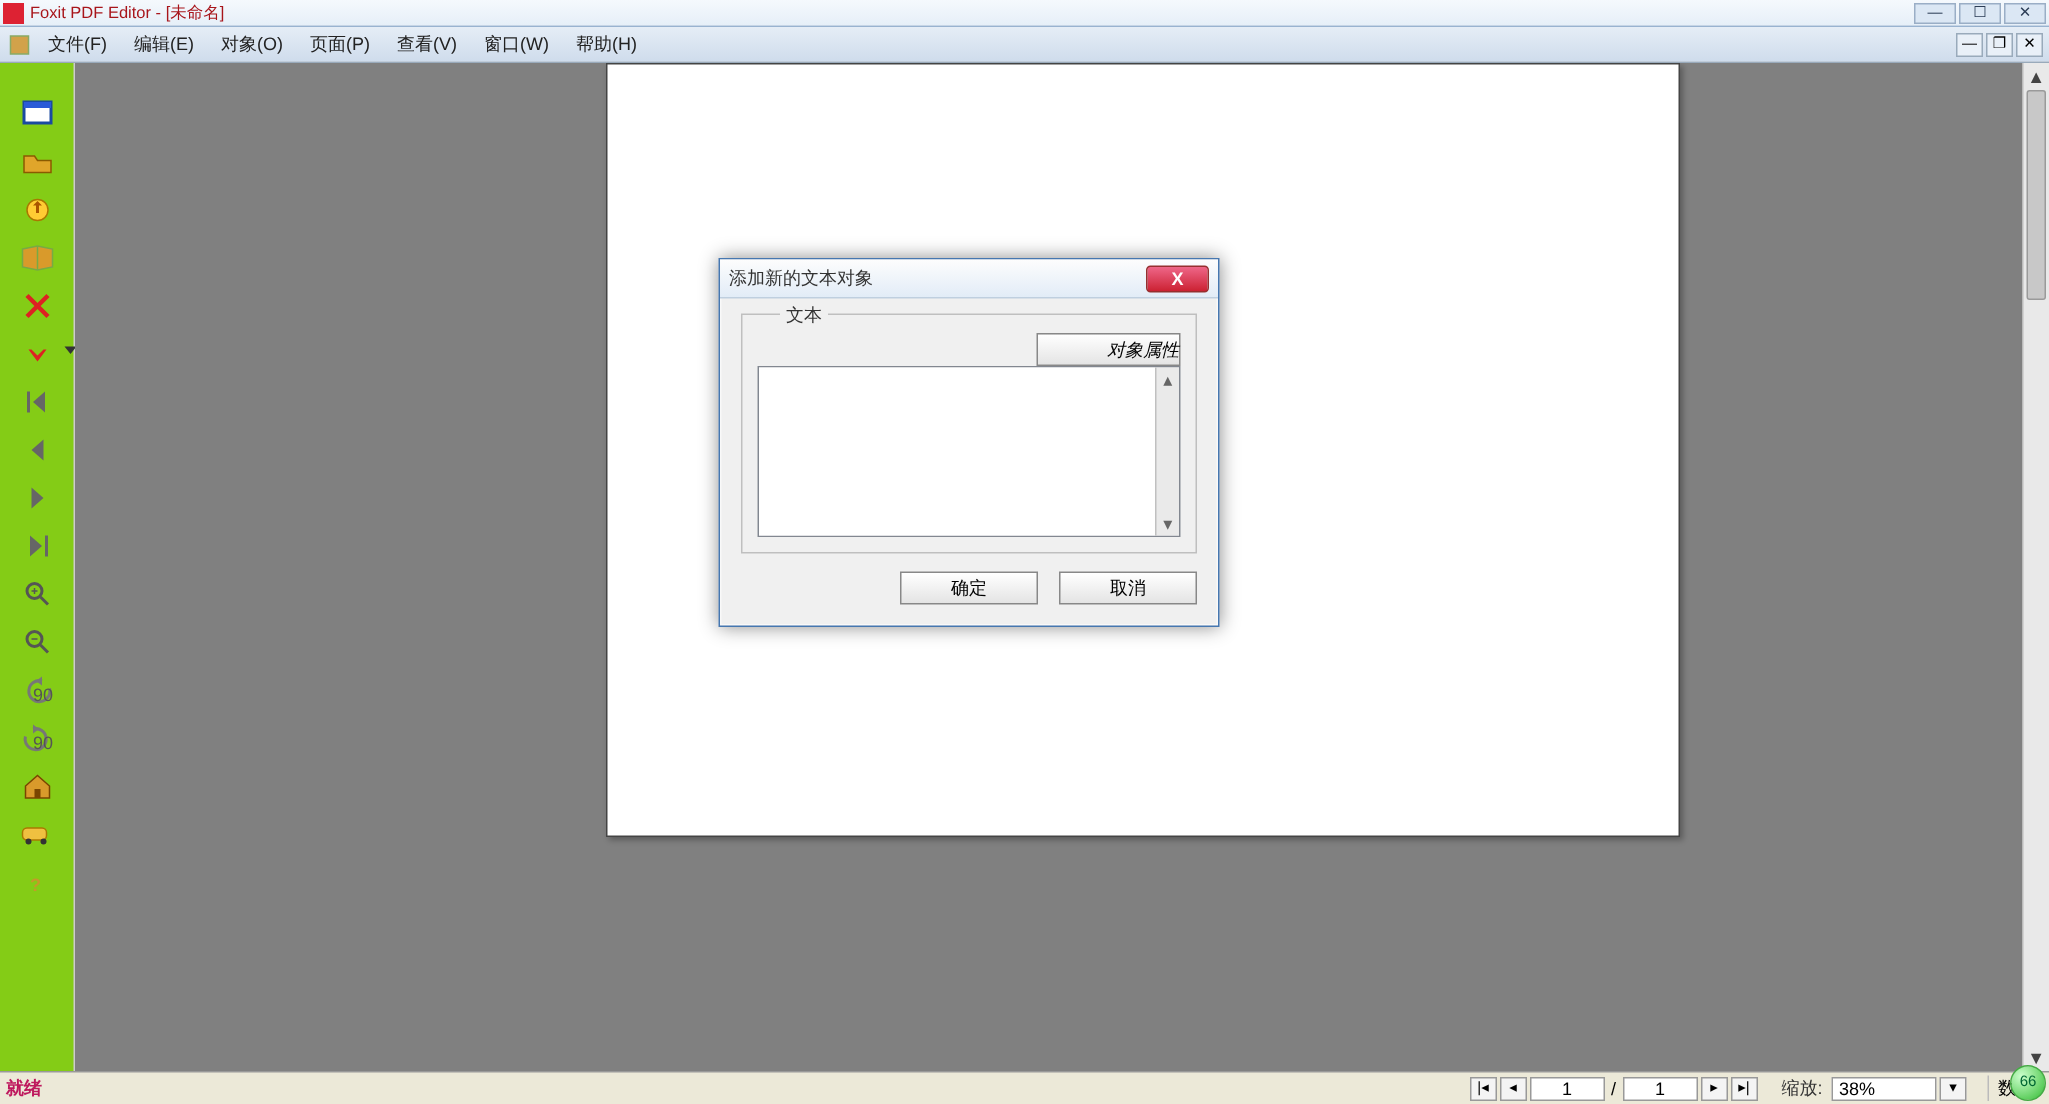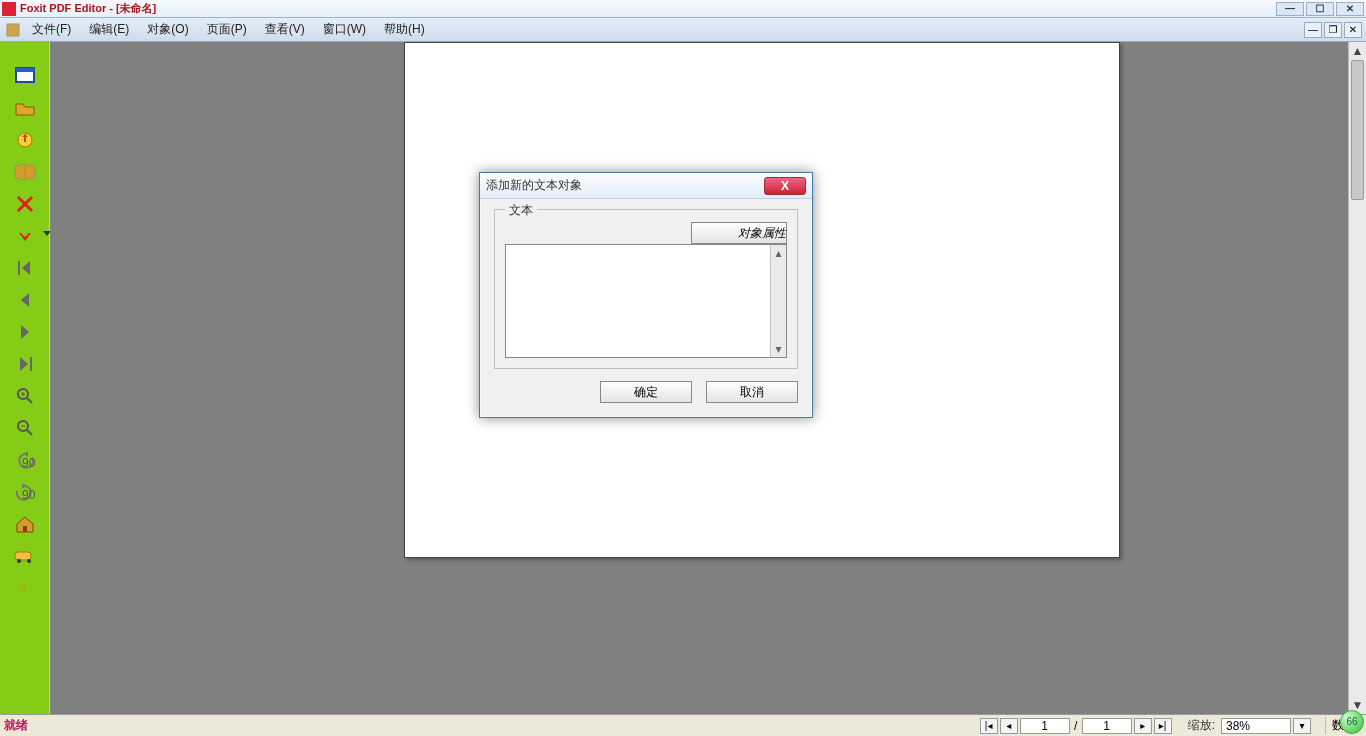--- a/index.html
+++ b/index.html
@@ -1,19 +1,19 @@
 <!DOCTYPE html>
 <html><head>
 <meta charset="utf-8">
 <style>
 * { box-sizing: border-box; margin: 0; padding: 0; font-family: "Microsoft YaHei", SimSun, Tahoma, sans-serif; font-size: 12px; }
 html, body { width: 1366px; height: 736px; overflow: hidden; background: #fff; }
 
 
-.titlebar { height: 18px; display: flex; align-items: center; background: linear-gradient(#f5f9fd,#e6eff8); border-bottom: 1px solid #99b3d0; padding: 0 2px; font-weight: bold; }
+.titlebar { height: 18px; display: flex; align-items: center; background: linear-gradient(#f5f9fd,#e6eff8); border-bottom: 1px solid #99b3d0; padding: 0 2px; }
 .titlebar .app-icon { width: 14px; height: 14px; background: #d23; margin-right: 4px; display: inline-block; }
 .titlebar .title { color: #a8151b; font-size: 11px; }
 .winctl { margin-left: auto; display: flex; gap: 2px; }
 .winctl .btn { width: 28px; height: 14px; border: 1px solid #9aaec6; background: #dbe7f4; font-size: 10px; line-height: 12px; text-align: center; color: #2b3c55; cursor: default; }
 
 
 .menubar { height: 24px; background: linear-gradient(#e5edf6,#cfdcec); border-bottom: 1px solid #9ab; display: flex; align-items: center; padding-left: 4px; gap: 2px; }
 .menubar .menuicon { width: 18px; height: 18px; display: inline-flex; align-items: center; justify-content: center; }
 .menubar .item { padding: 2px 8px; color: #222; cursor: default; }
 .mdi-controls { margin-left: auto; display: flex; gap: 2px; padding-right: 4px; }
@@ -55,21 +55,21 @@
 .statusbar .numlbl { margin-left: 12px; padding: 0 6px; border-left: 1px solid #bbb; }
 .statusbar .greenball { width: 24px; height: 24px; border-radius: 50%; background: radial-gradient(circle at 30% 30%, #cfc, #3b3); position: absolute; right: 2px; bottom: 2px; border: 1px solid #4a4; text-align: center; line-height: 22px; color: #063; font-size: 10px; }
 
 
 .modal { position: absolute; left: 479px; top: 172px; width: 334px; background: #f0f0f0; border: 1px solid #4677b0; box-shadow: 0 0 12px rgba(0,0,0,.45), 0 0 0 1px rgba(255,255,255,.6) inset; }
 .modal .titlebar2 { height: 26px; background: linear-gradient(#fdfdfd,#e2ecf7); display: flex; align-items: center; padding: 0 6px; border-bottom: 1px solid #bfcfdf; }
 .modal .titlebar2 .t { color: #333; }
 .modal .titlebar2 .close { margin-left: auto; width: 42px; height: 18px; background: linear-gradient(#e68,#c23); border: 1px solid #962f2f; border-radius: 3px; color: #fff; text-align: center; line-height: 16px; font-weight: bold; cursor: default; }
 .modal .body { padding: 10px 14px 14px; }
 .groupbox { border: 1px solid #bfbfbf; padding: 12px 10px 10px; position: relative; }
-.groupbox .legend { position: absolute; top: -8px; left: 10px; background: #f0f0f0; padding: 0 4px; color: #333; }
+.groupbox .legend { position: absolute; top: -8px; left: 25px; background: #f0f0f0; padding: 0 4px; color: #333; }
 .propbtn { float: right; width: 96px; height: 22px; border: 1px solid #888; background: linear-gradient(#fff,#e4e4e4); cursor: default; text-align: right; line-height: 20px; font-style: italic; }
 .textarea-wrap { clear: both; margin-top: 8px; border: 1px solid #828790; background: #fff; height: 114px; position: relative; }
 .textarea-wrap textarea { width: calc(100% - 16px); height: 100%; border: none; outline: none; resize: none; padding: 2px; font-family: inherit; font-size: 12px; }
 .textarea-wrap .tascroll { position: absolute; right: 0; top: 0; bottom: 0; width: 16px; background: #eaeaea; border-left: 1px solid #c0c0c0; }
 .textarea-wrap .tascroll .a { position: absolute; left: 0; right: 0; height: 16px; text-align: center; line-height: 16px; color: #666; }
 .textarea-wrap .tascroll .au { top: 0; } .textarea-wrap .tascroll .ad { bottom: 0; }
 .hint { margin-top: 12px; color: #333; }
 .dlgbtns { margin-top: 12px; display: flex; justify-content: flex-end; gap: 14px; }
 .dlgbtns .btn { width: 92px; height: 22px; border: 1px solid #888; background: linear-gradient(#fff,#e4e4e4); text-align: center; line-height: 20px; cursor: default; }
 

